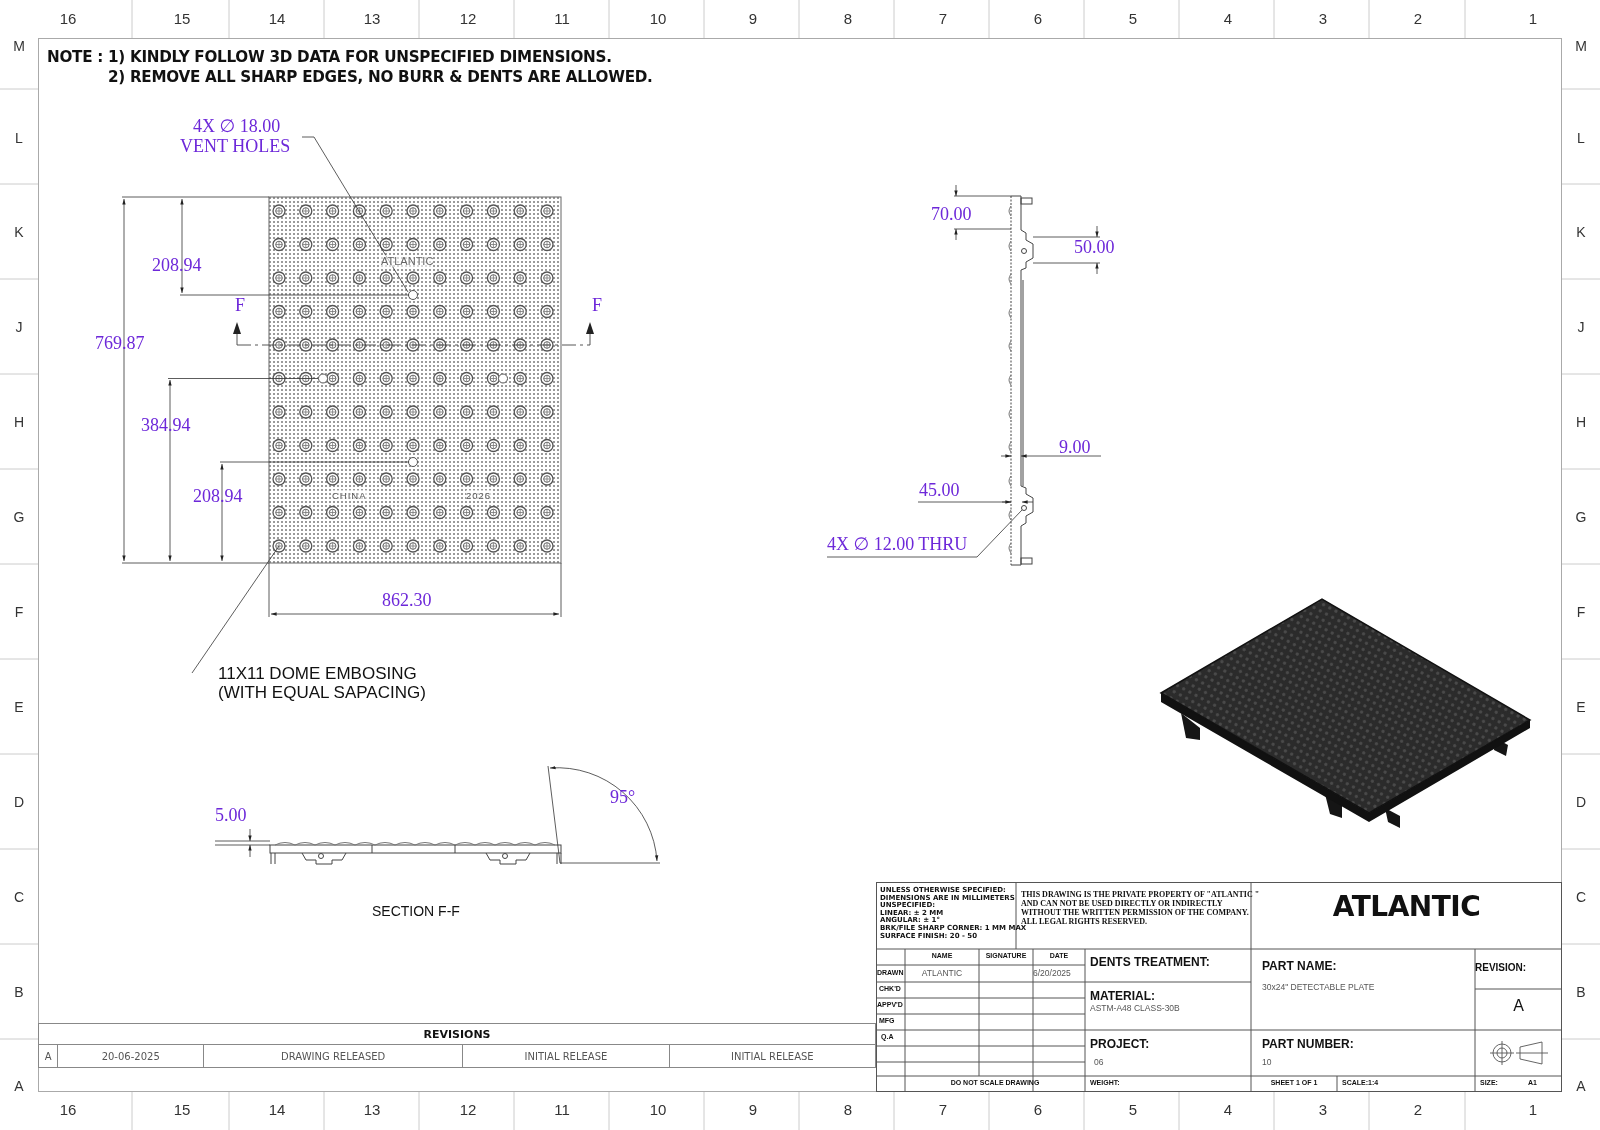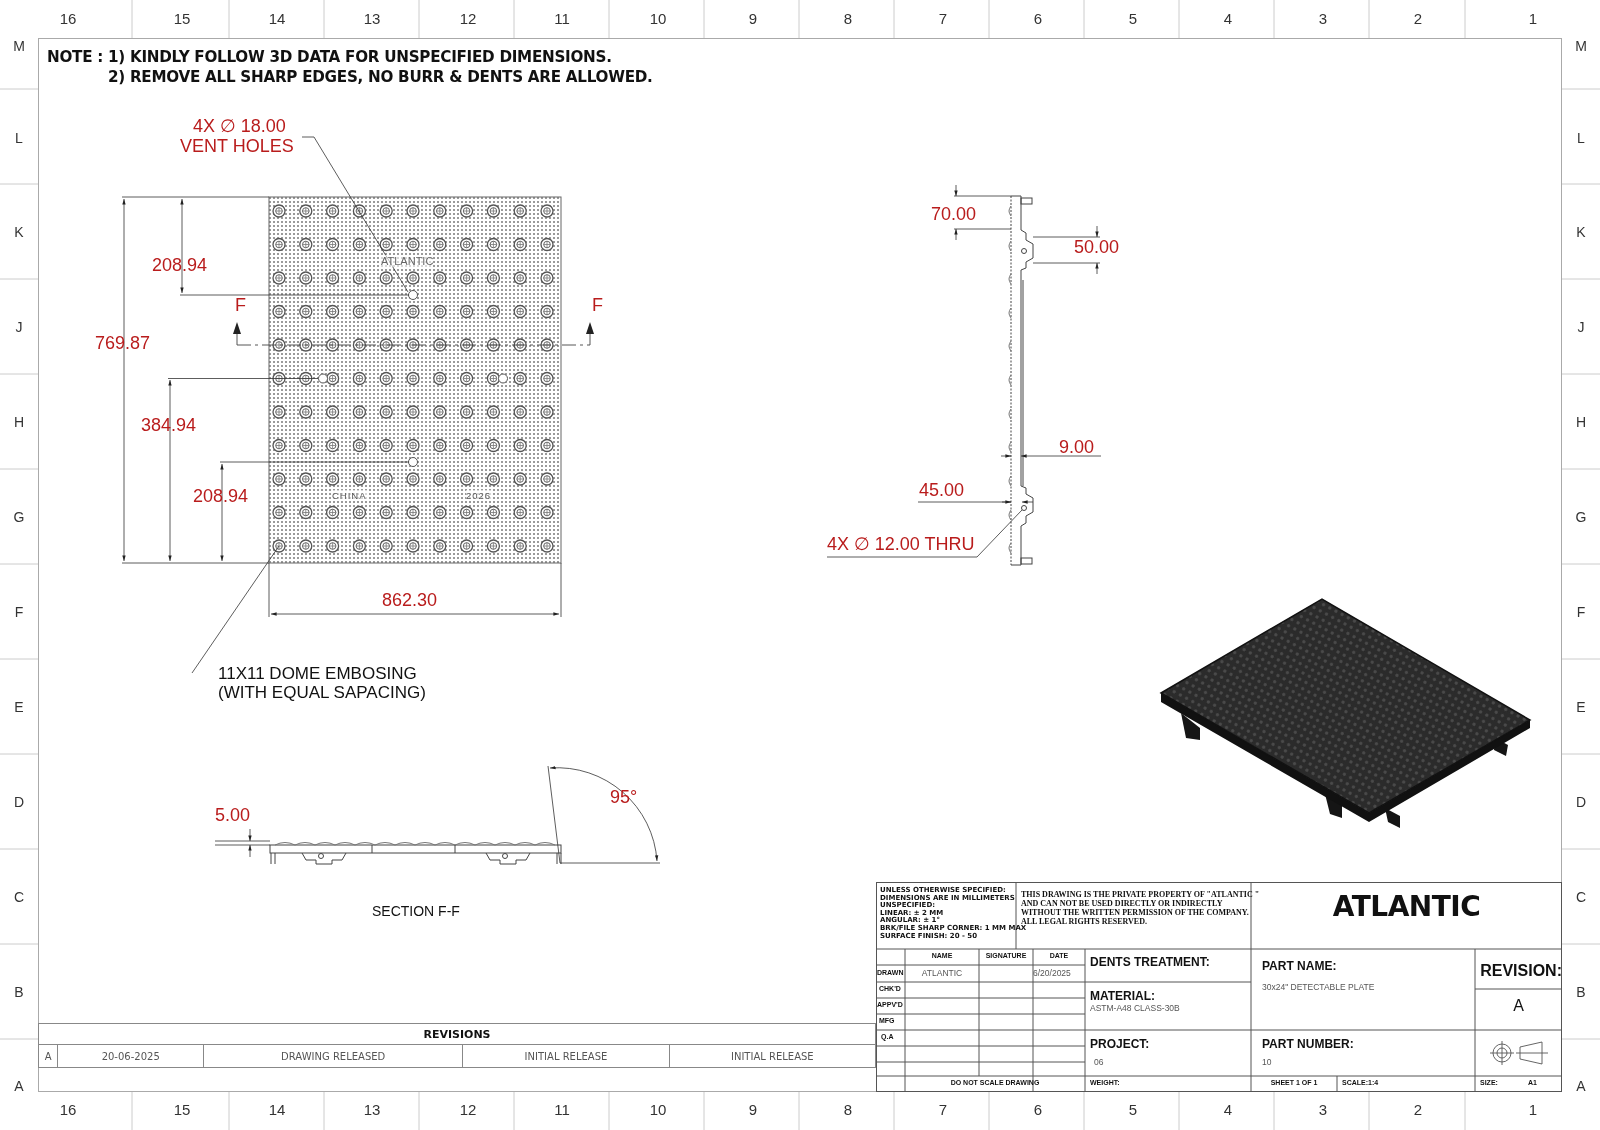--- a/index.html
+++ b/index.html
@@ -2,21 +2,21 @@
 <html><head>
 <meta charset="utf-8">
 <style>
   html,body{margin:0;padding:0;background:#fff;}
   body{width:1600px;height:1130px;position:relative;overflow:hidden;font-family:"Liberation Sans",sans-serif;color:#111;}
   .abs{position:absolute;}
   .zone-num{position:absolute;font-size:15px;color:#333;text-align:center;width:40px;}
   .zone-let{position:absolute;font-size:14px;color:#333;text-align:center;width:30px;}
   .frame{position:absolute;left:38px;top:38px;width:1524px;height:1054px;border:1.5px solid #aaa;box-sizing:border-box;}
   .note{position:absolute;font-weight:bold;font-size:16.5px;font-family:"DejaVu Sans",sans-serif;letter-spacing:-0.3px;transform:scaleX(0.92);transform-origin:left top;white-space:pre;}
-  .dim{position:absolute;font-size:18px;color:#b91c1c;white-space:nowrap;}
+  .dim{position:absolute;font-size:18px;color:#6d28d9;white-space:nowrap;font-family:Liberation Serif, serif;}
   .lbl{position:absolute;font-size:17px;color:#111;white-space:nowrap;line-height:19px;margin-left:28px;}
   svg{position:absolute;left:0;top:0;}
   .b{font-weight:bold;}
   .big{font-size:12px;font-weight:bold;}
   .val{font-size:8.5px;color:#555;}
   .rev{position:absolute;left:38px;top:1023px;width:838px;border-collapse:collapse;font-family:"DejaVu Sans",sans-serif;}
   .rev td{border:1px solid #888;text-align:center;font-size:10px;height:22px;padding:0;}
   .rev .h td{font-weight:bold;font-size:10.5px;}
   .rev .d td{color:#555;}
 </style>
@@ -539,21 +539,21 @@
   <div class="abs" style="left:214px;top:104px"><span class="big">MATERIAL:</span></div>
   <div class="abs val" style="left:214px;top:121px">ASTM-A48 CLASS-30B</div>
   <div class="abs" style="left:214px;top:152px"><span class="big">PROJECT:</span></div>
   <div class="abs val" style="left:218px;top:175px">06</div>
 
   <div class="abs" style="left:386px;top:74px"><span class="big">PART NAME:</span></div>
   <div class="abs val" style="left:386px;top:100px">30x24" DETECTABLE PLATE</div>
   <div class="abs" style="left:386px;top:152px"><span class="big">PART NUMBER:</span></div>
   <div class="abs val" style="left:386px;top:175px">10</div>
 
-  <div class="abs" style="left:599px;top:80px;width:87px;text-align:right;font-size:16px;font-weight:bold">REVISION:</div>
+  <div class="abs" style="left:599px;top:80px;width:87px;text-align:left;font-size:10px;font-weight:bold">REVISION:</div>
   <div class="abs" style="left:599px;top:115px;width:87px;text-align:center;font-size:16px">A</div>
   <svg class="abs" style="left:614px;top:153px" width="60" height="36">
     <g stroke="#555" stroke-width="0.9" fill="none">
       <circle cx="12" cy="18" r="9"></circle>
         <circle cx="12" cy="18" r="5"></circle>
       <line x1="0" y1="18" x2="24" y2="18"></line>
         <line x1="12" y1="6" x2="12" y2="30"></line>
       <path d="M30,12 L52,7 L52,29 L30,24 Z"></path>
       <line x1="26" y1="18" x2="58" y2="18"></line>
     </g>

